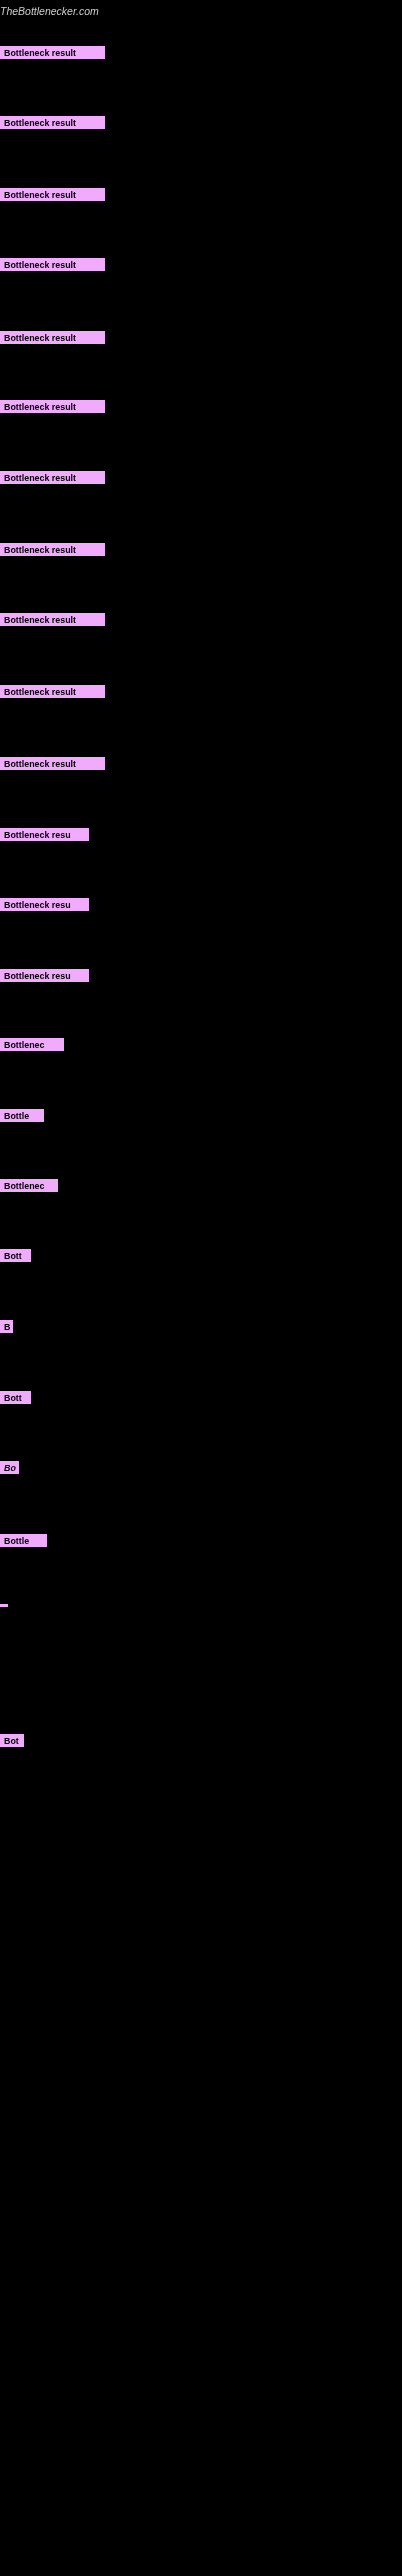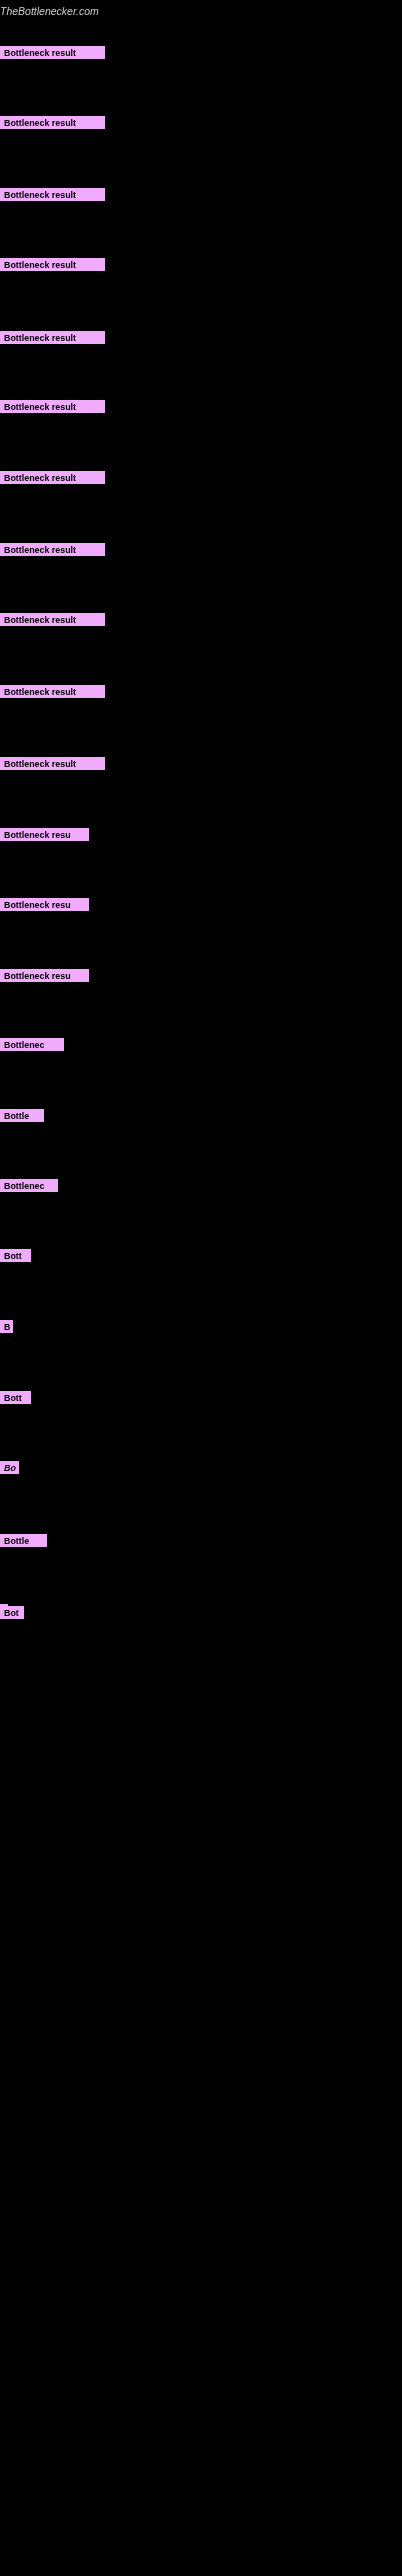--- a/index.html
+++ b/index.html
@@ -62,15 +62,15 @@
     <div class="bottleneck-label" style="top: 969px; max-width: 89px; width: 89px;">Bottleneck resu</div>
     <div class="bottleneck-label" style="top: 1038px; max-width: 64px; width: 64px;">Bottlenec</div>
     <div class="bottleneck-label" style="top: 1109px; max-width: 44px; width: 44px;">Bottle</div>
     <div class="bottleneck-label" style="top: 1179px; max-width: 58px; width: 70px;">Bottlenec</div>
     <div class="bottleneck-label" style="top: 1249px; max-width: 31px; width: 31px;">Bott</div>
     <div class="bottleneck-label" style="top: 1320px; max-width: 13px; width: 13px;">B</div>
     <div class="bottleneck-label" style="top: 1391px; max-width: 31px; width: 31px;">Bott</div>
     <div class="bottleneck-label" style="top: 1461px; max-width: 19.3px; width: 19.3px; font-style: italic;">Bo</div>
     <div class="bottleneck-label" style="top: 1534px; max-width: 47px; width: 47px;">Bottle</div>
     <div class="bottleneck-label" style="top: 1604px; max-width: 4.8px; width: 4.8px;"></div>
-    <div class="bottleneck-label" style="top: 1606px; max-width: 24px; width: 24px;">Bot</div>
+    <div class="bottleneck-label" style="top: 1734px; max-width: 24px; width: 24px;">Bot</div>
   </div>
 
 
 </body></html>

